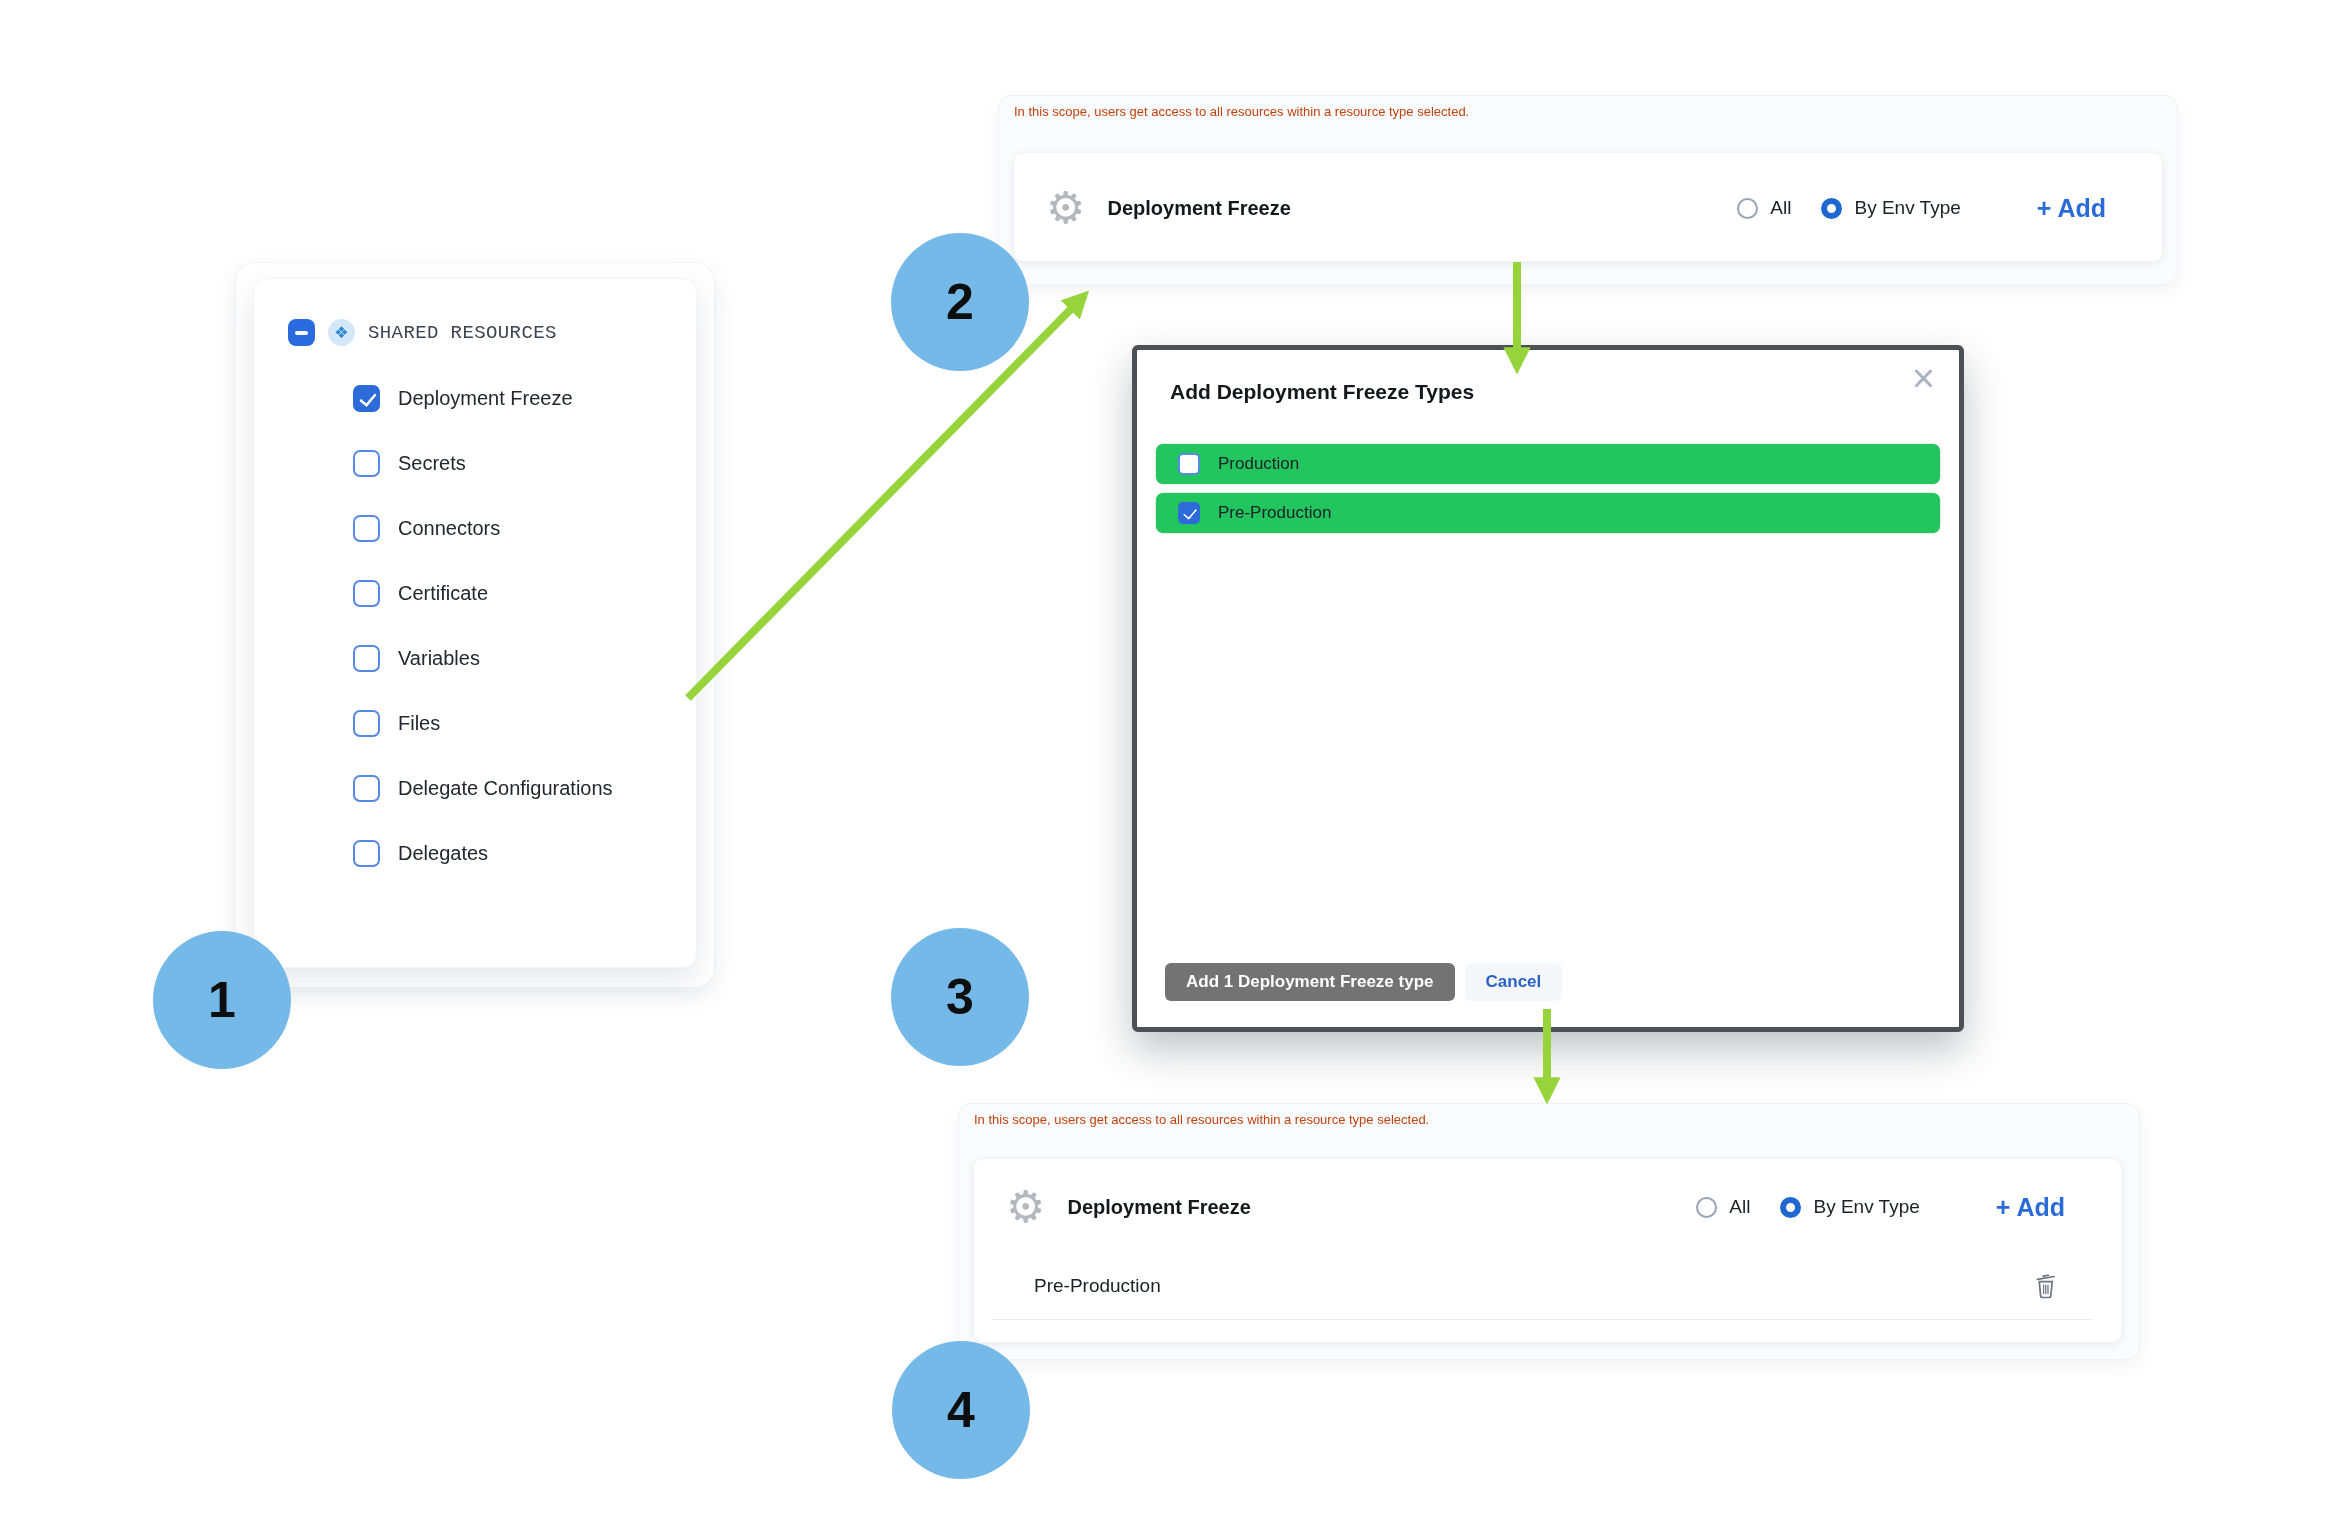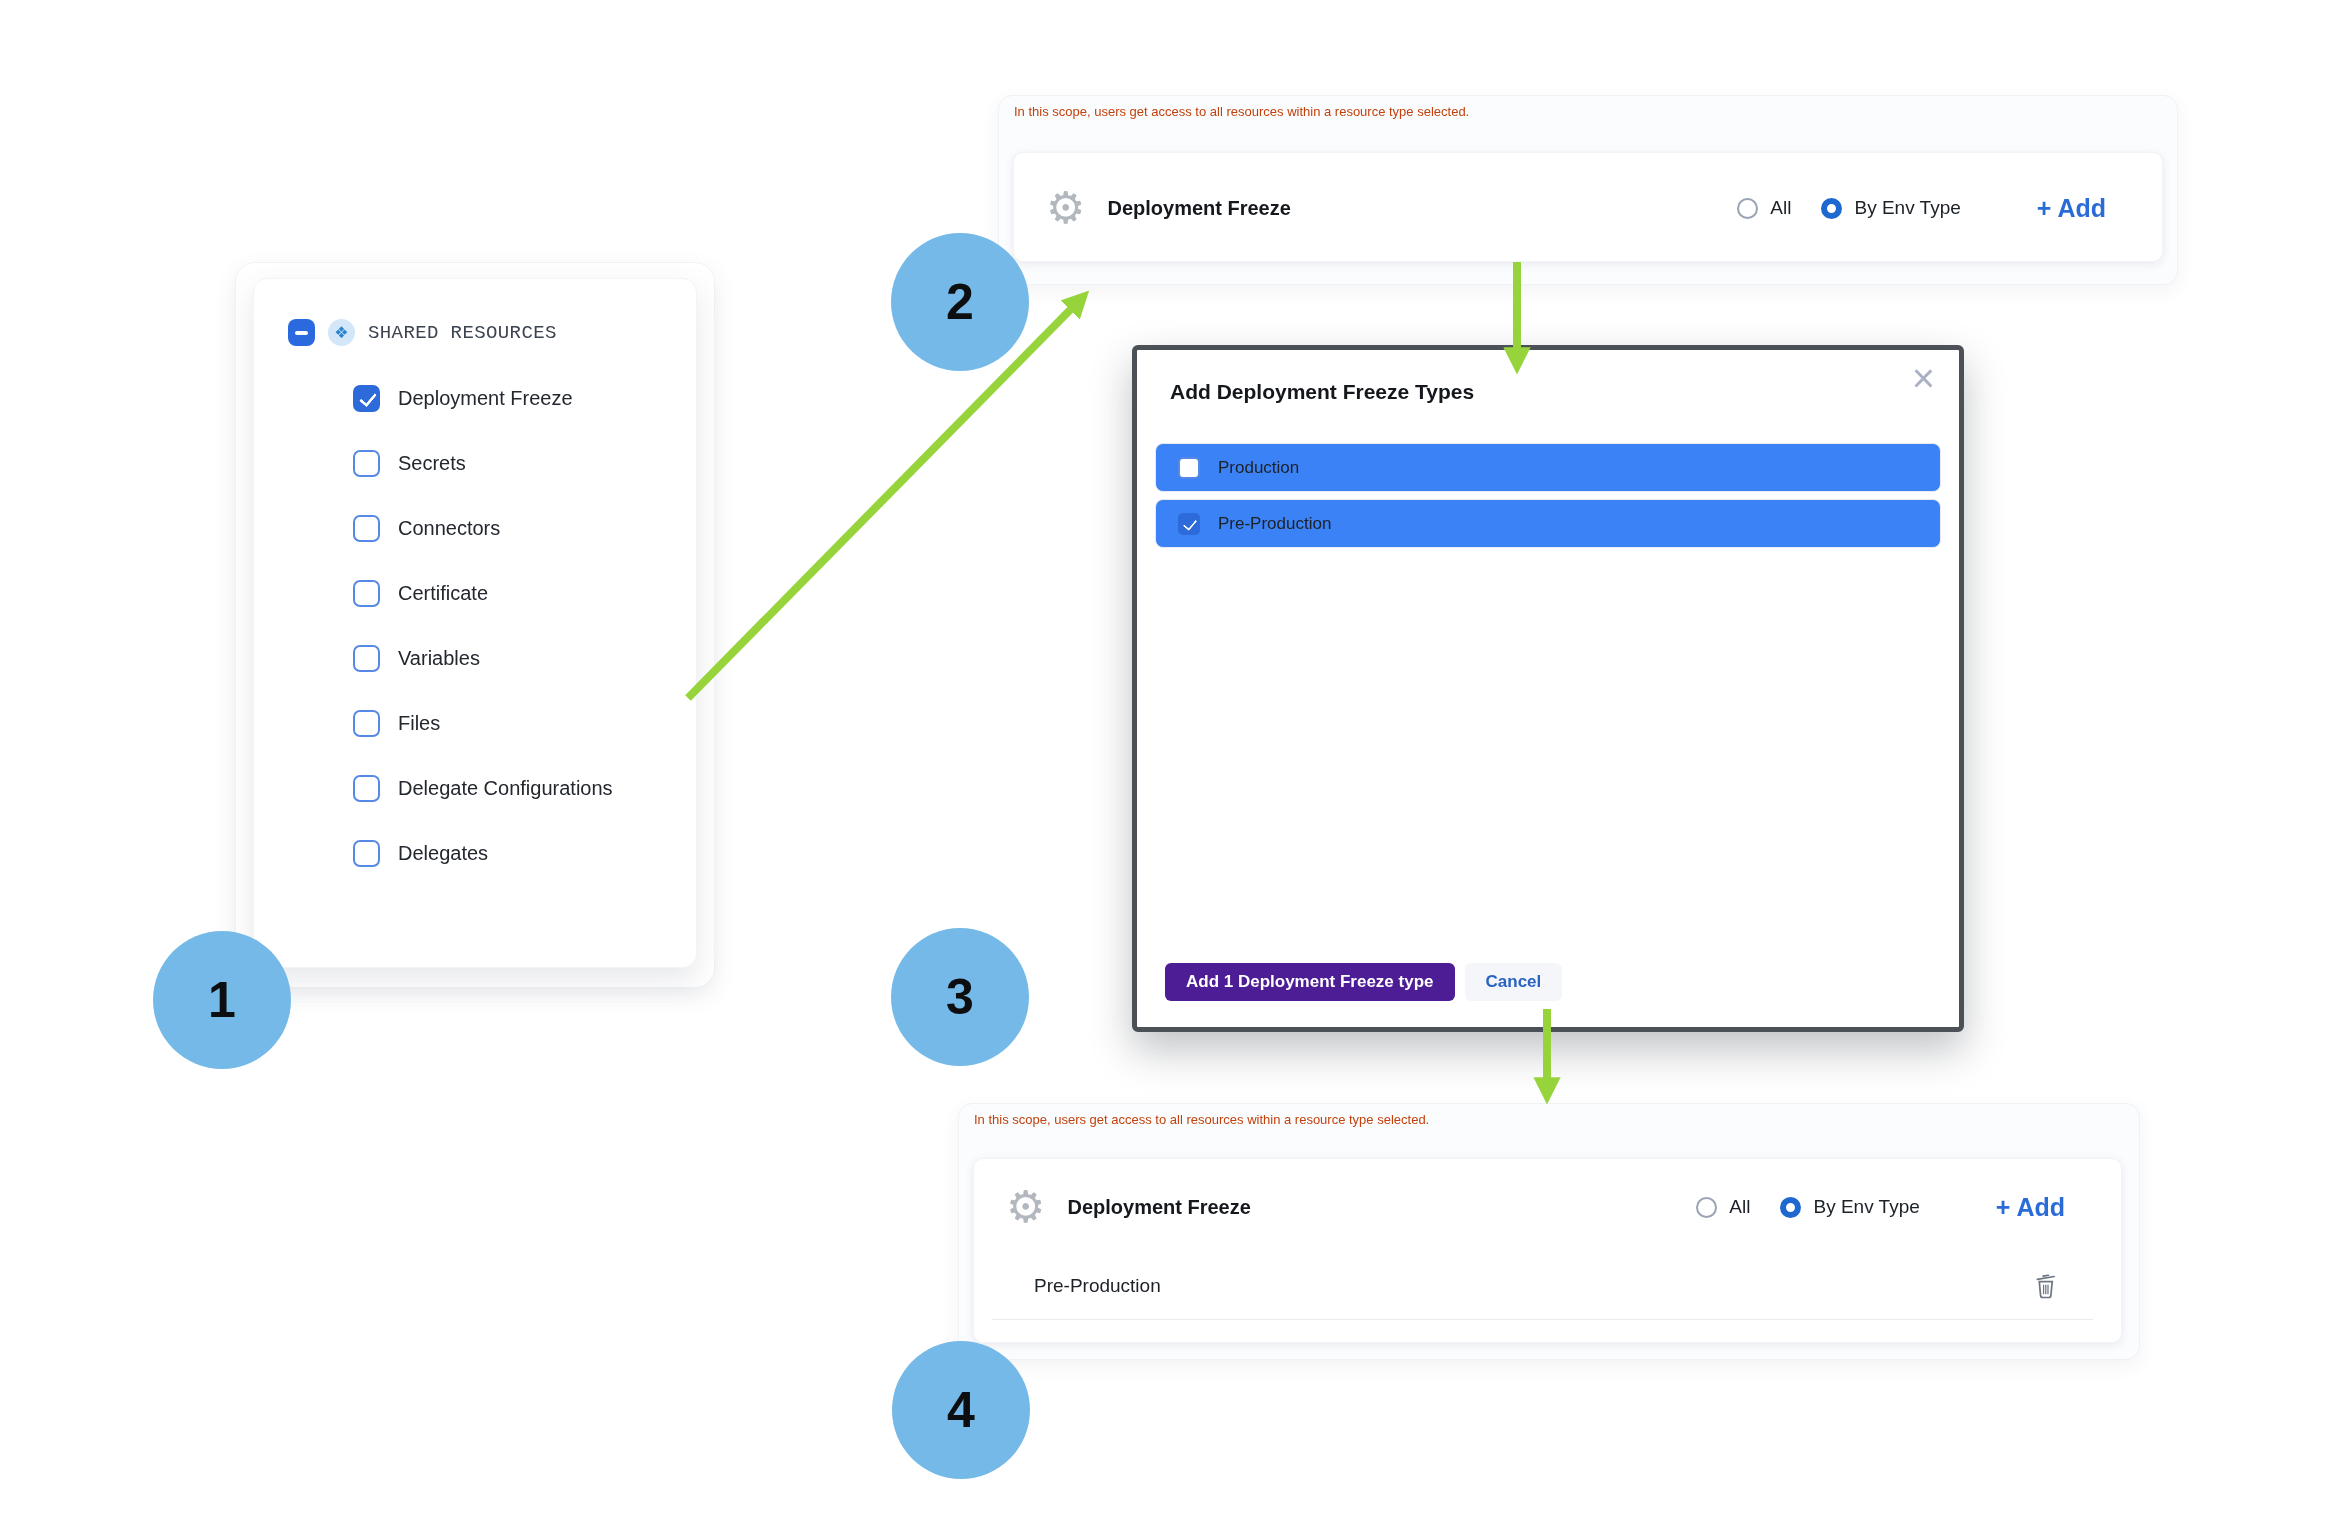--- a/index.html
+++ b/index.html
@@ -76,29 +76,29 @@
   
   .modal {
     position:absolute; left:1132px; top:345px; width:832px; height:687px;
     background:#fff; border:5px solid #4c5157; border-radius:6px;
     box-shadow:0 18px 42px rgba(30,35,45,0.28); z-index:40;
   }
   .modal-title { position:absolute; left:33px; top:30px; font-size:21px; font-weight:700; color:#14171b; }
   .modal-close { position:absolute; right:24px; top:8px; font-size:40px; font-weight:300; color:#abb1c4; cursor:pointer; line-height:1; }
   .modal-rows { position:absolute; left:18px; right:18px; top:93px; display:flex; flex-direction:column; gap:7px; }
   .modal-row {
-    height:49px; border:1px solid #e9ebef; border-radius:8px; background:#3b82f6;
+    height:42px; border:1px solid #e9ebef; border-radius:8px; background:#22c55e;
     display:flex; align-items:center; gap:18px; padding-left:22px; cursor:pointer;
   }
   .modal-row .checkbox { width:22px; height:22px; border-radius:5px; }
   .modal-row .checkbox.checked::after { left:6px; top:2px; width:6px; height:11px; border-width:0 2.5px 2.5px 0; }
   .modal-row-label { font-size:17px; color:#1d2127; }
   .modal-actions { position:absolute; left:28px; bottom:26px; display:flex; gap:10px; }
   .btn { border:none; border-radius:6px; font-family:"Liberation Sans",sans-serif; font-size:17px; font-weight:700; padding:9px 21px; cursor:pointer; }
-  .btn-primary { background:#4c1d95; color:#fff; }
+  .btn-primary { background:#737373; color:#fff; }
   .btn-secondary { background:#f4f6fa; color:#2a63c4; }
 
   
   .arrows { position:absolute; left:0; top:0; z-index:50; pointer-events:none; }
   .step-circle {
     position:absolute; width:138px; height:138px; border-radius:50%;
     display:flex; align-items:center; justify-content:center;
     font-size:50px; font-weight:700; color:#0d0e10; z-index:60;
   }
   #step1 { left:153px; top:931px; }

